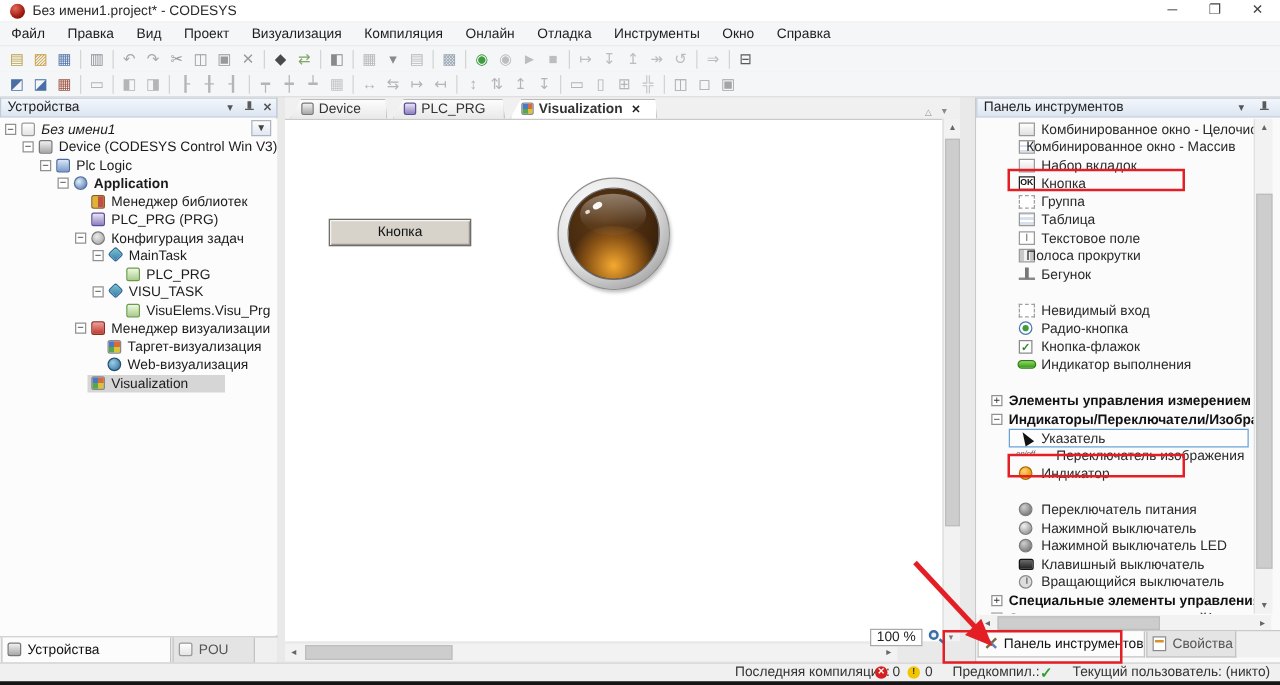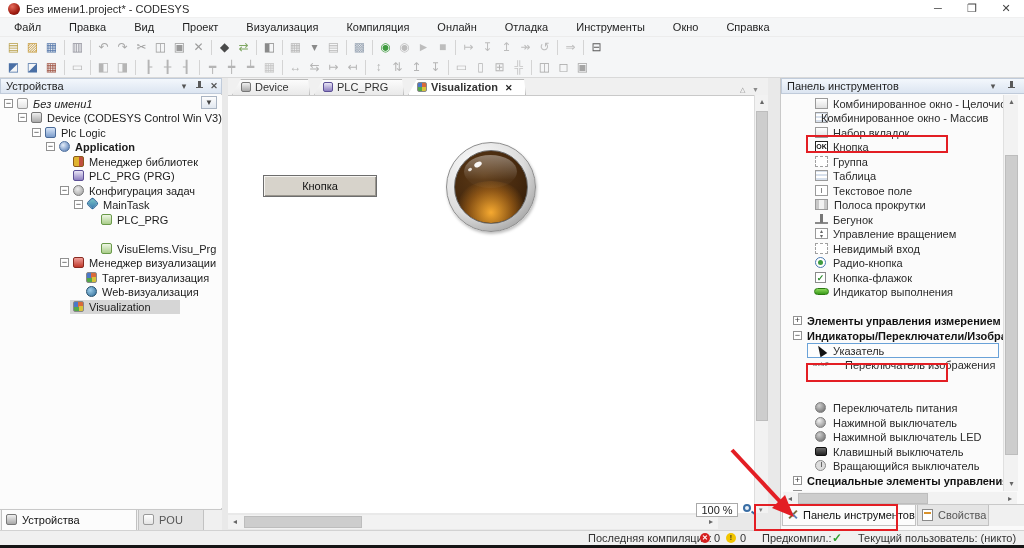--- a/index.html
+++ b/index.html
@@ -12,21 +12,21 @@
               border-bottom:1px solid #f0f0f0; }
   #app-logo { position:absolute; left:8px; top:3px; width:12px; height:12px; border-radius:50%;
               background:radial-gradient(circle at 35% 30%, #e46a5a, #a01c10 60%, #5c0d06); }
   #title-text { position:absolute; left:26px; top:3px; color:#2b2b2b; }
   .wbtn { position:absolute; top:0; width:32px; height:18px; text-align:center; line-height:17px;
           color:#444; font-size:11px; }
 
   
   #menubar { position:absolute; left:0; top:18px; width:1024px; height:18px; background:#f5f6f7;
              display:flex; align-items:center; }
-  .menu-item { padding:0 14px; line-height:18px; color:#1e1e1e; }
+  .menu-item { padding:0 9px; line-height:18px; color:#1e1e1e; }
 
   
   .toolbar { position:absolute; left:0; width:1024px; height:21px; background:#f5f6f7;
              display:flex; align-items:center; padding-left:4px; }
   #toolbar1 { top:36px; border-top:1px solid #ececec; }
   #toolbar2 { top:57px; border-bottom:1px solid #d9d9d9; }
   .tbi { width:19px; height:17px; text-align:center; line-height:17px; font-size:12px; }
   .tsep { width:1px; height:15px; background:#d4d4d4; margin:0 3px; }
 
   
@@ -337,20 +337,25 @@
     </div>
     <div class="trow" style="top:103px">
       <span class="exp minus" style="left:74px"></span>
       <span class="ti i-task" style="left:88px"></span>
       <span class="tlabel" style="left:103px">MainTask</span>
     </div>
     <div class="trow" style="top:118px">
       <span class="ti i-prgcall" style="left:101px"></span>
       <span class="tlabel" style="left:117px">PLC_PRG</span>
     </div>
+    <div class="trow" style="top:132px">
+      <span class="exp minus" style="left:74px"></span>
+      <span class="ti i-task" style="left:88px"></span>
+      <span class="tlabel" style="left:103px">VISU_TASK</span>
+    </div>
     <div class="trow" style="top:147px">
       <span class="ti i-prgcall" style="left:101px"></span>
       <span class="tlabel" style="left:117px">VisuElems.Visu_Prg</span>
     </div>
     <div class="trow" style="top:161px">
       <span class="exp minus" style="left:60px"></span>
       <span class="ti i-vmgr" style="left:73px"></span>
       <span class="tlabel" style="left:89px">Менеджер визуализации</span>
     </div>
     <div class="trow" style="top:176px">
@@ -456,29 +461,25 @@
     <div class="xrow" style="top:74px">
       <span class="xi x-grid" style="left:34px"></span>
       <span class="xlabel" style="left:52px">Таблица</span>
     </div>
     <div class="xrow" style="top:89px">
       <span class="xi x-text" style="left:34px"></span>
       <span class="xlabel" style="left:52px">Текстовое поле</span>
     </div>
     <div class="xrow" style="top:103px">
       <span class="xi x-scrollb" style="left:34px"></span>
-      <span class="xlabel" style="left:53px">Полоса прокрутки</span>
+      <span class="xlabel" style="left:40px">Полоса прокрутки</span>
     </div>
     <div class="xrow" style="top:118px">
       <span class="xi x-slider" style="left:34px"></span>
       <span class="xlabel" style="left:52px">Бегунок</span>
-    </div>
-    <div class="xrow" style="top:132px">
-      <span class="xi x-spin" style="left:34px"></span>
-      <span class="xlabel" style="left:52px">Управление вращением</span>
     </div>
     <div class="xrow" style="top:147px">
       <span class="xi x-dashed" style="left:34px"></span>
       <span class="xlabel" style="left:52px">Невидимый вход</span>
     </div>
     <div class="xrow" style="top:161px">
       <span class="xi x-radio" style="left:34px"></span>
       <span class="xlabel" style="left:52px">Радио-кнопка</span>
     </div>
     <div class="xrow" style="top:176px">
@@ -498,20 +499,24 @@
       <span class="xlabel g" style="left:26px">Индикаторы/Переключатели/Изображения</span>
     </div>
     <div class="xrow" style="top:249px">
       <span class="sel-blue"></span>
       <span class="xi x-pointer" style="left:36px"></span>
       <span class="xlabel" style="left:52px">Указатель</span>
     </div>
     <div class="xrow" style="top:263px">
       <span class="xi x-onoff" style="left:32px"></span>
       <span class="xlabel" style="left:64px">Переключатель изображения</span>
+    </div>
+    <div class="xrow" style="top:277px">
+      <span class="xi x-ind" style="left:34px"></span>
+      <span class="xlabel" style="left:52px">Индикатор</span>
     </div>
     <div class="xrow" style="top:306px">
       <span class="xi x-sph dark" style="left:34px"></span>
       <span class="xlabel" style="left:52px">Переключатель питания</span>
     </div>
     <div class="xrow" style="top:321px">
       <span class="xi x-sph" style="left:34px"></span>
       <span class="xlabel" style="left:52px">Нажимной выключатель</span>
     </div>
     <div class="xrow" style="top:335px">

